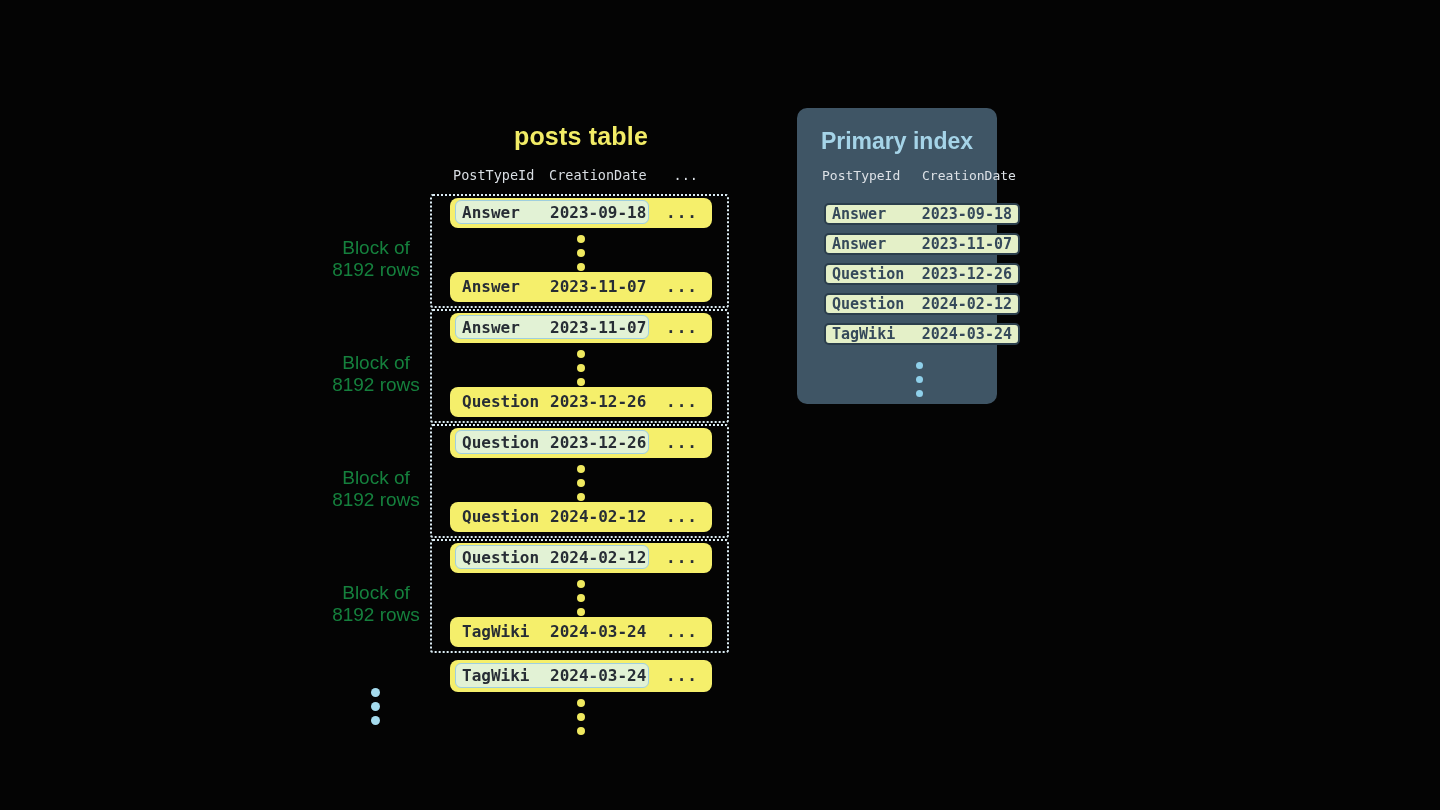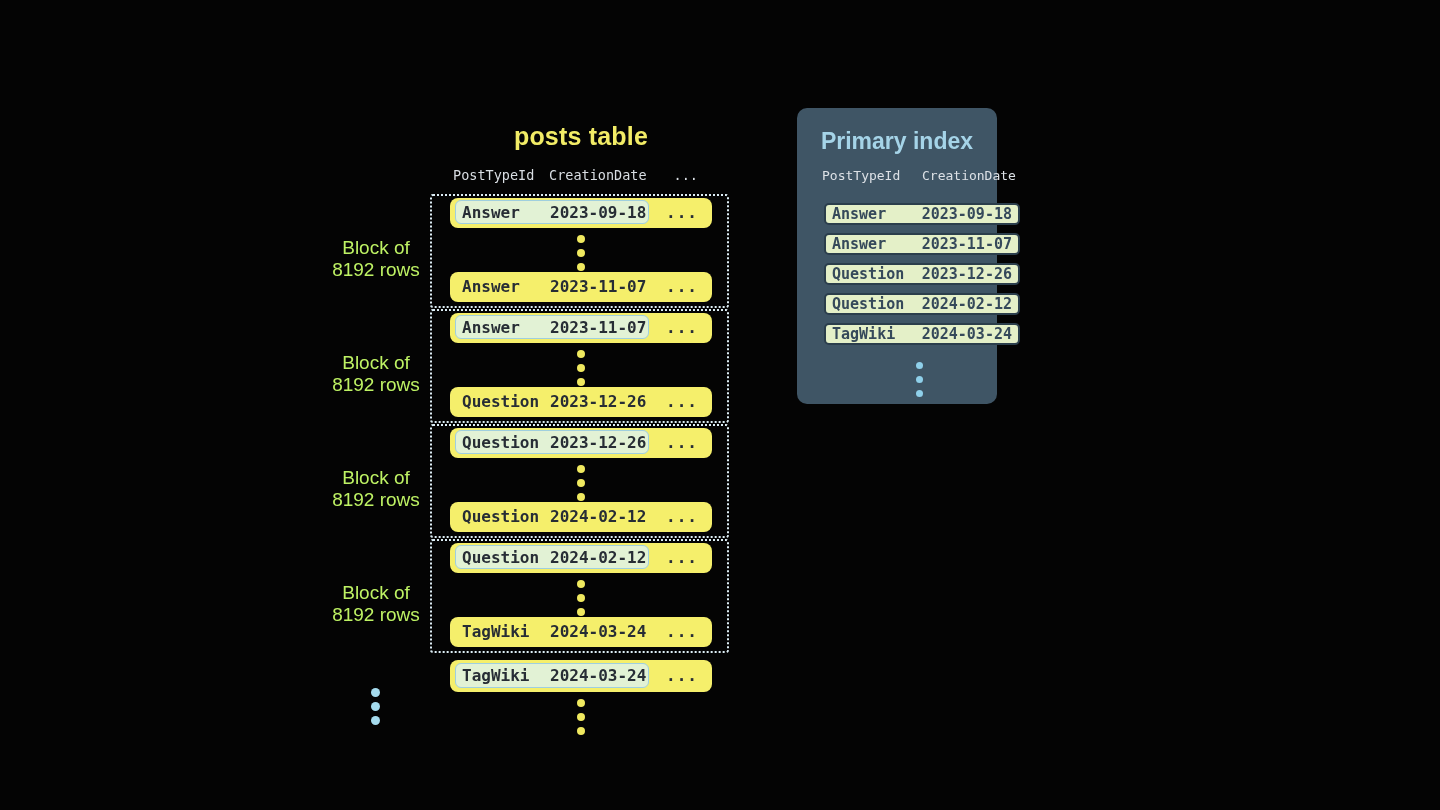--- a/index.html
+++ b/index.html
@@ -20,21 +20,21 @@
   .posts-header .h-type{position:absolute;left:3px;}
   .posts-header .h-date{position:absolute;left:99px;}
   .posts-header .h-more{position:absolute;right:14px;}
 
   .block{
     position:absolute;left:430px;width:295px;height:110px;
     border:2px dotted #ddeef5;border-radius:3px;
   }
   .block-label{
     position:absolute;left:300px;width:152px;text-align:center;
-    color:#bef264;font-size:19px;line-height:22px;font-weight:500;
+    color:#15803d;font-size:19px;line-height:22px;font-weight:500;
   }
 
   .row{
     position:absolute;left:450px;width:262px;height:30px;
     background:#f5ef6b;border-radius:8px;
     color:#272d35;font-size:16px;font-weight:bold;line-height:30px;
   }
   .row .pill{
     position:absolute;left:5px;top:2px;width:194px;height:24px;
     background:#e2f2d5;border:1.5px solid #9fcfdf;border-radius:6px;

